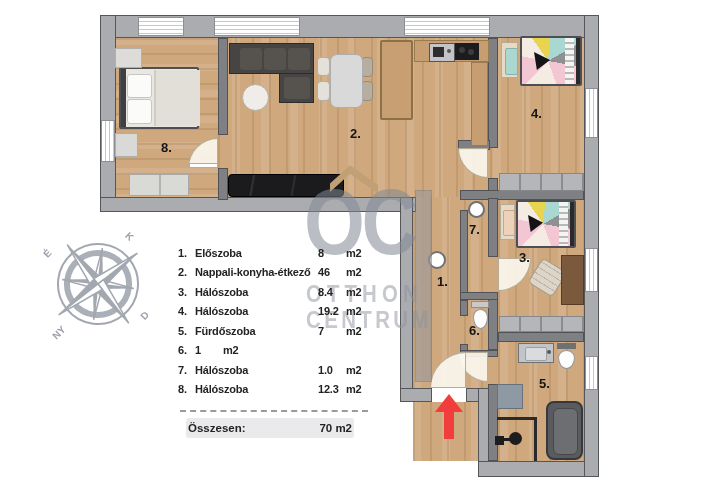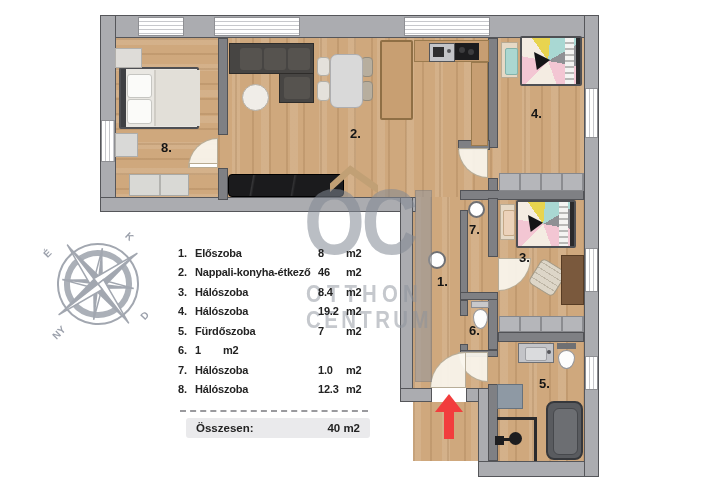--- a/index.html
+++ b/index.html
@@ -34,21 +34,21 @@
       #a9d8d3 140deg 195deg,#8f9094 195deg 235deg,#f3c6d3 235deg 295deg,#f4ece2 295deg 360deg);}
   
   .legend{position:absolute;left:178px;top:243px;width:192px;color:#232323;font-weight:700;font-size:11px;}
   .lrow{display:flex;align-items:center;height:19.5px;letter-spacing:-0.2px;}
   .lnum{width:17px;flex:none;}
   .llabel{flex:1 1 auto;white-space:nowrap;overflow:hidden;}
   .lval{width:28px;flex:none;}
   .lunit{width:24px;flex:none;}
   .lsep{border-top:2px dashed #9a9a9e;margin:11px 2px 0 2px;}
   .ltotal{margin:6px 0 0 8px;width:164px;height:20px;background:#eaeaec;border-radius:3px;
-          display:flex;justify-content:space-between;align-items:center;padding:0 10px;font-size:11.5px;}
+          display:flex;justify-content:space-between;align-items:center;padding:0 2px;font-size:11.5px;}
   
   .wm{position:absolute;left:0;top:0;pointer-events:none;}
   .wm-oc{position:absolute;left:304px;top:176px;font-size:92px;line-height:92px;font-weight:700;
          letter-spacing:-4px;color:rgba(130,136,148,0.55);transform:scaleX(0.85);transform-origin:left top;}
   .wm-l1{position:absolute;left:306px;top:282px;font-size:24px;line-height:24px;font-weight:700;
          letter-spacing:6px;color:rgba(140,146,156,0.5);transform:scaleX(0.85);transform-origin:left top;}
   .wm-l2{position:absolute;left:306px;top:308px;font-size:24px;line-height:24px;font-weight:700;
          letter-spacing:4px;color:rgba(140,146,156,0.5);transform:scaleX(0.85);transform-origin:left top;}
   
   .compass{position:absolute;left:36px;top:222px;width:124px;height:124px;}
@@ -252,21 +252,21 @@
     </div>
     <div class="lrow">
       <span class="lnum">8.</span>
       <span class="llabel">Hálószoba</span>
       <span class="lval">12.3</span>
       <span class="lunit">m2</span>
     </div>
     <div class="lsep"></div>
     <div class="ltotal">
       <span>Összesen:</span>
-      <span>40 m2</span>
+      <span>70 m2</span>
     </div>
   </div>
 
   <div class="compass">
     <svg width="124" height="124" viewBox="0 0 124 124">
       <g transform="rotate(-38 62 62)" stroke="#a2a7b0" fill="none">
         <circle cx="62" cy="62" r="40" stroke-width="2"></circle>
         <circle cx="62" cy="62" r="31" stroke-width="6" opacity="0.9"></circle>
       </g>
       <g transform="rotate(-38 62 62)">

